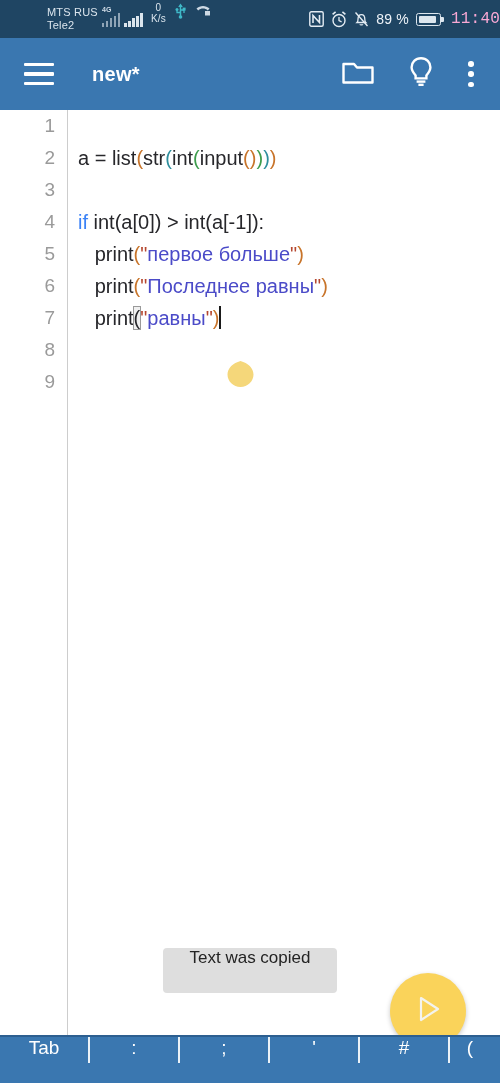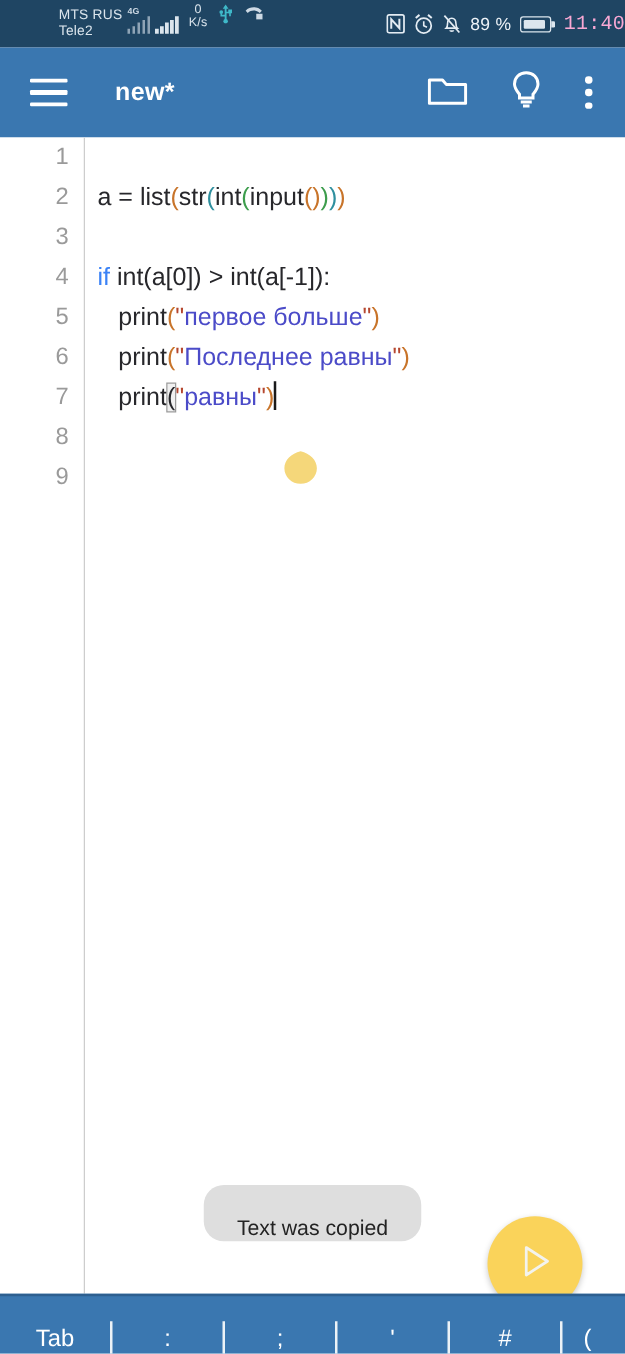--- a/index.html
+++ b/index.html
@@ -89,37 +89,37 @@
   
   .handle{
     position:absolute; left:224px; top:352px; width:33px; height:36px;
     cursor:pointer;
   }
   .handle svg{ display:block; }
 
   
   .toast{
     position:absolute; left:163px; top:948px; width:174px; height:45px;
-    background:#dedede; border-radius:16px;
-    display:flex; align-items:flex-end; justify-content:center;
+    background:#dedede; border-radius:4px;
+    display:flex; align-items:flex-start; justify-content:center;
     color:#232323; font-size:17px;
   }
 
   
   .fab{
     position:absolute; left:390px; top:973px; width:76px; height:76px;
     border-radius:50%; background:#fad35a;
     display:flex; align-items:center; justify-content:center;
     cursor:pointer; box-shadow:0 2px 5px rgba(0,0,0,.22);
   }
 
   
   .keybar{
     position:absolute; left:0; bottom:0; width:500px; height:48px;
-    background:#3a77b0; display:flex; align-items:flex-end;
+    background:#3a77b0; display:flex; align-items:flex-start;
     border-top:2px solid #2d5f90;
   }
   .keybar .key{
     flex:0 0 auto; display:flex; align-items:center; justify-content:center;
     color:#ffffff; font-size:19px; cursor:pointer;
   }
   .keybar .sep{ width:2px; height:26px; background:#ffffff; opacity:.9; flex:0 0 auto;}
 </style>
 </head>
 <body>

